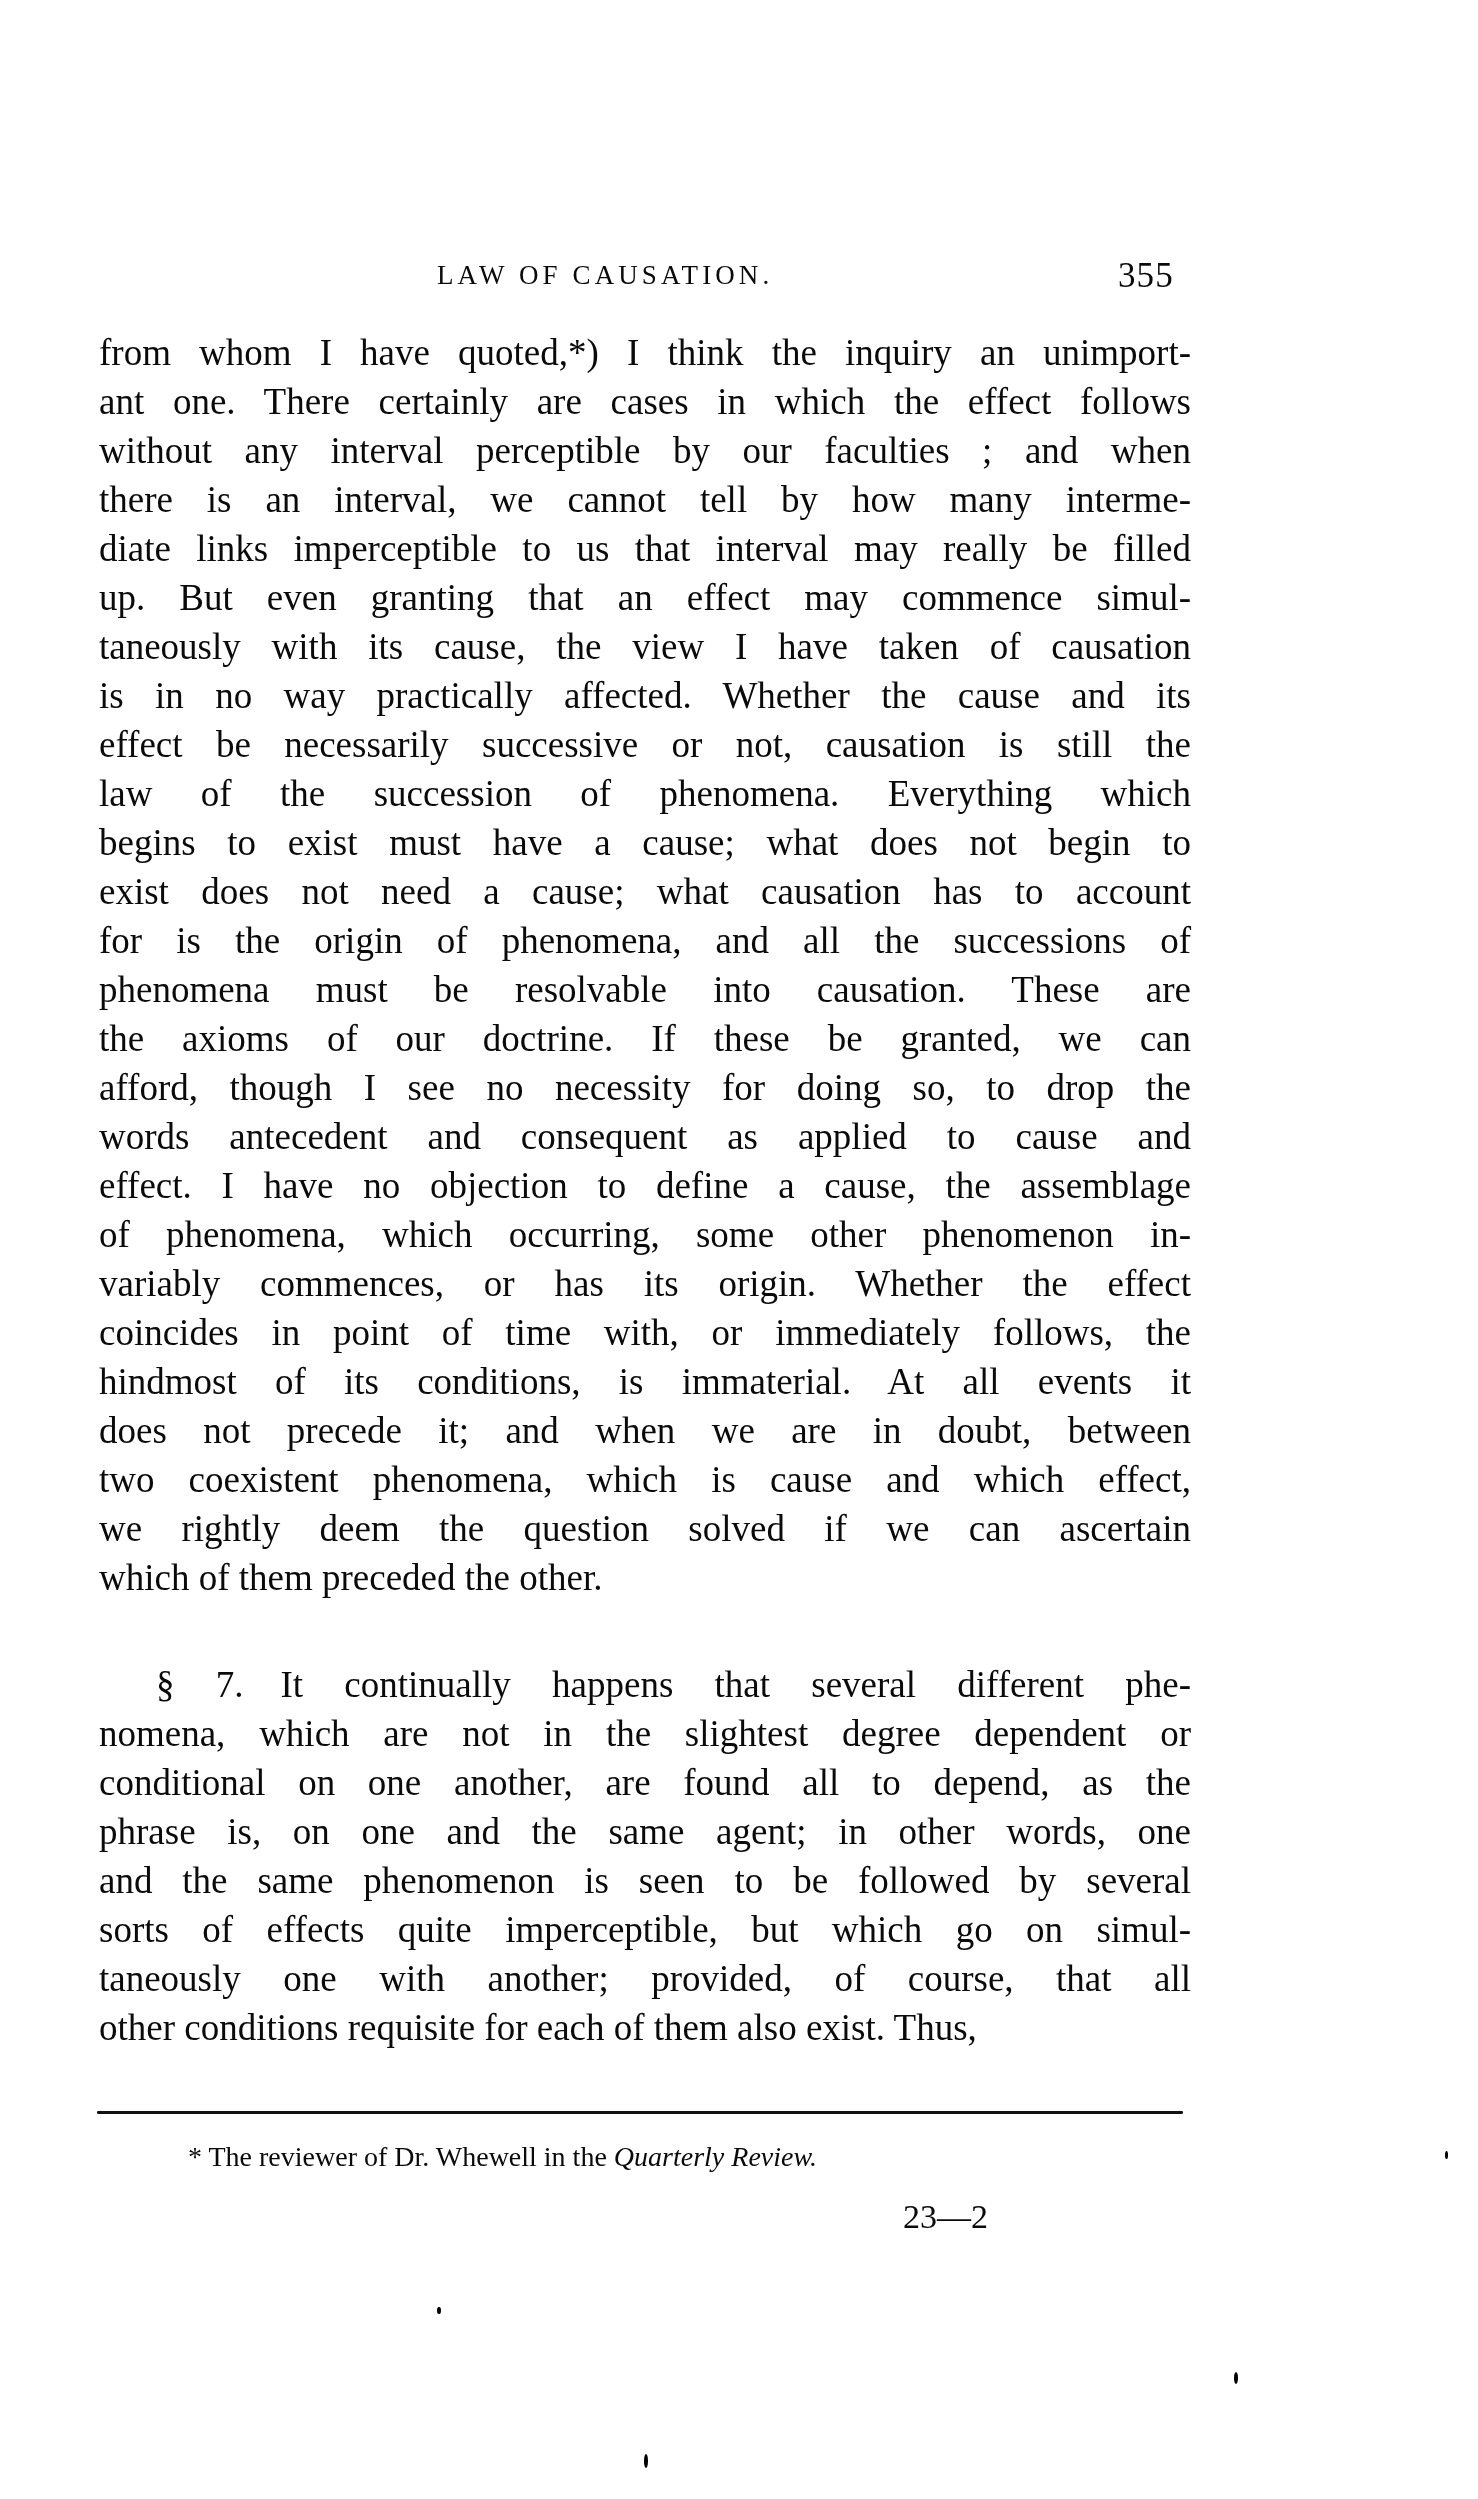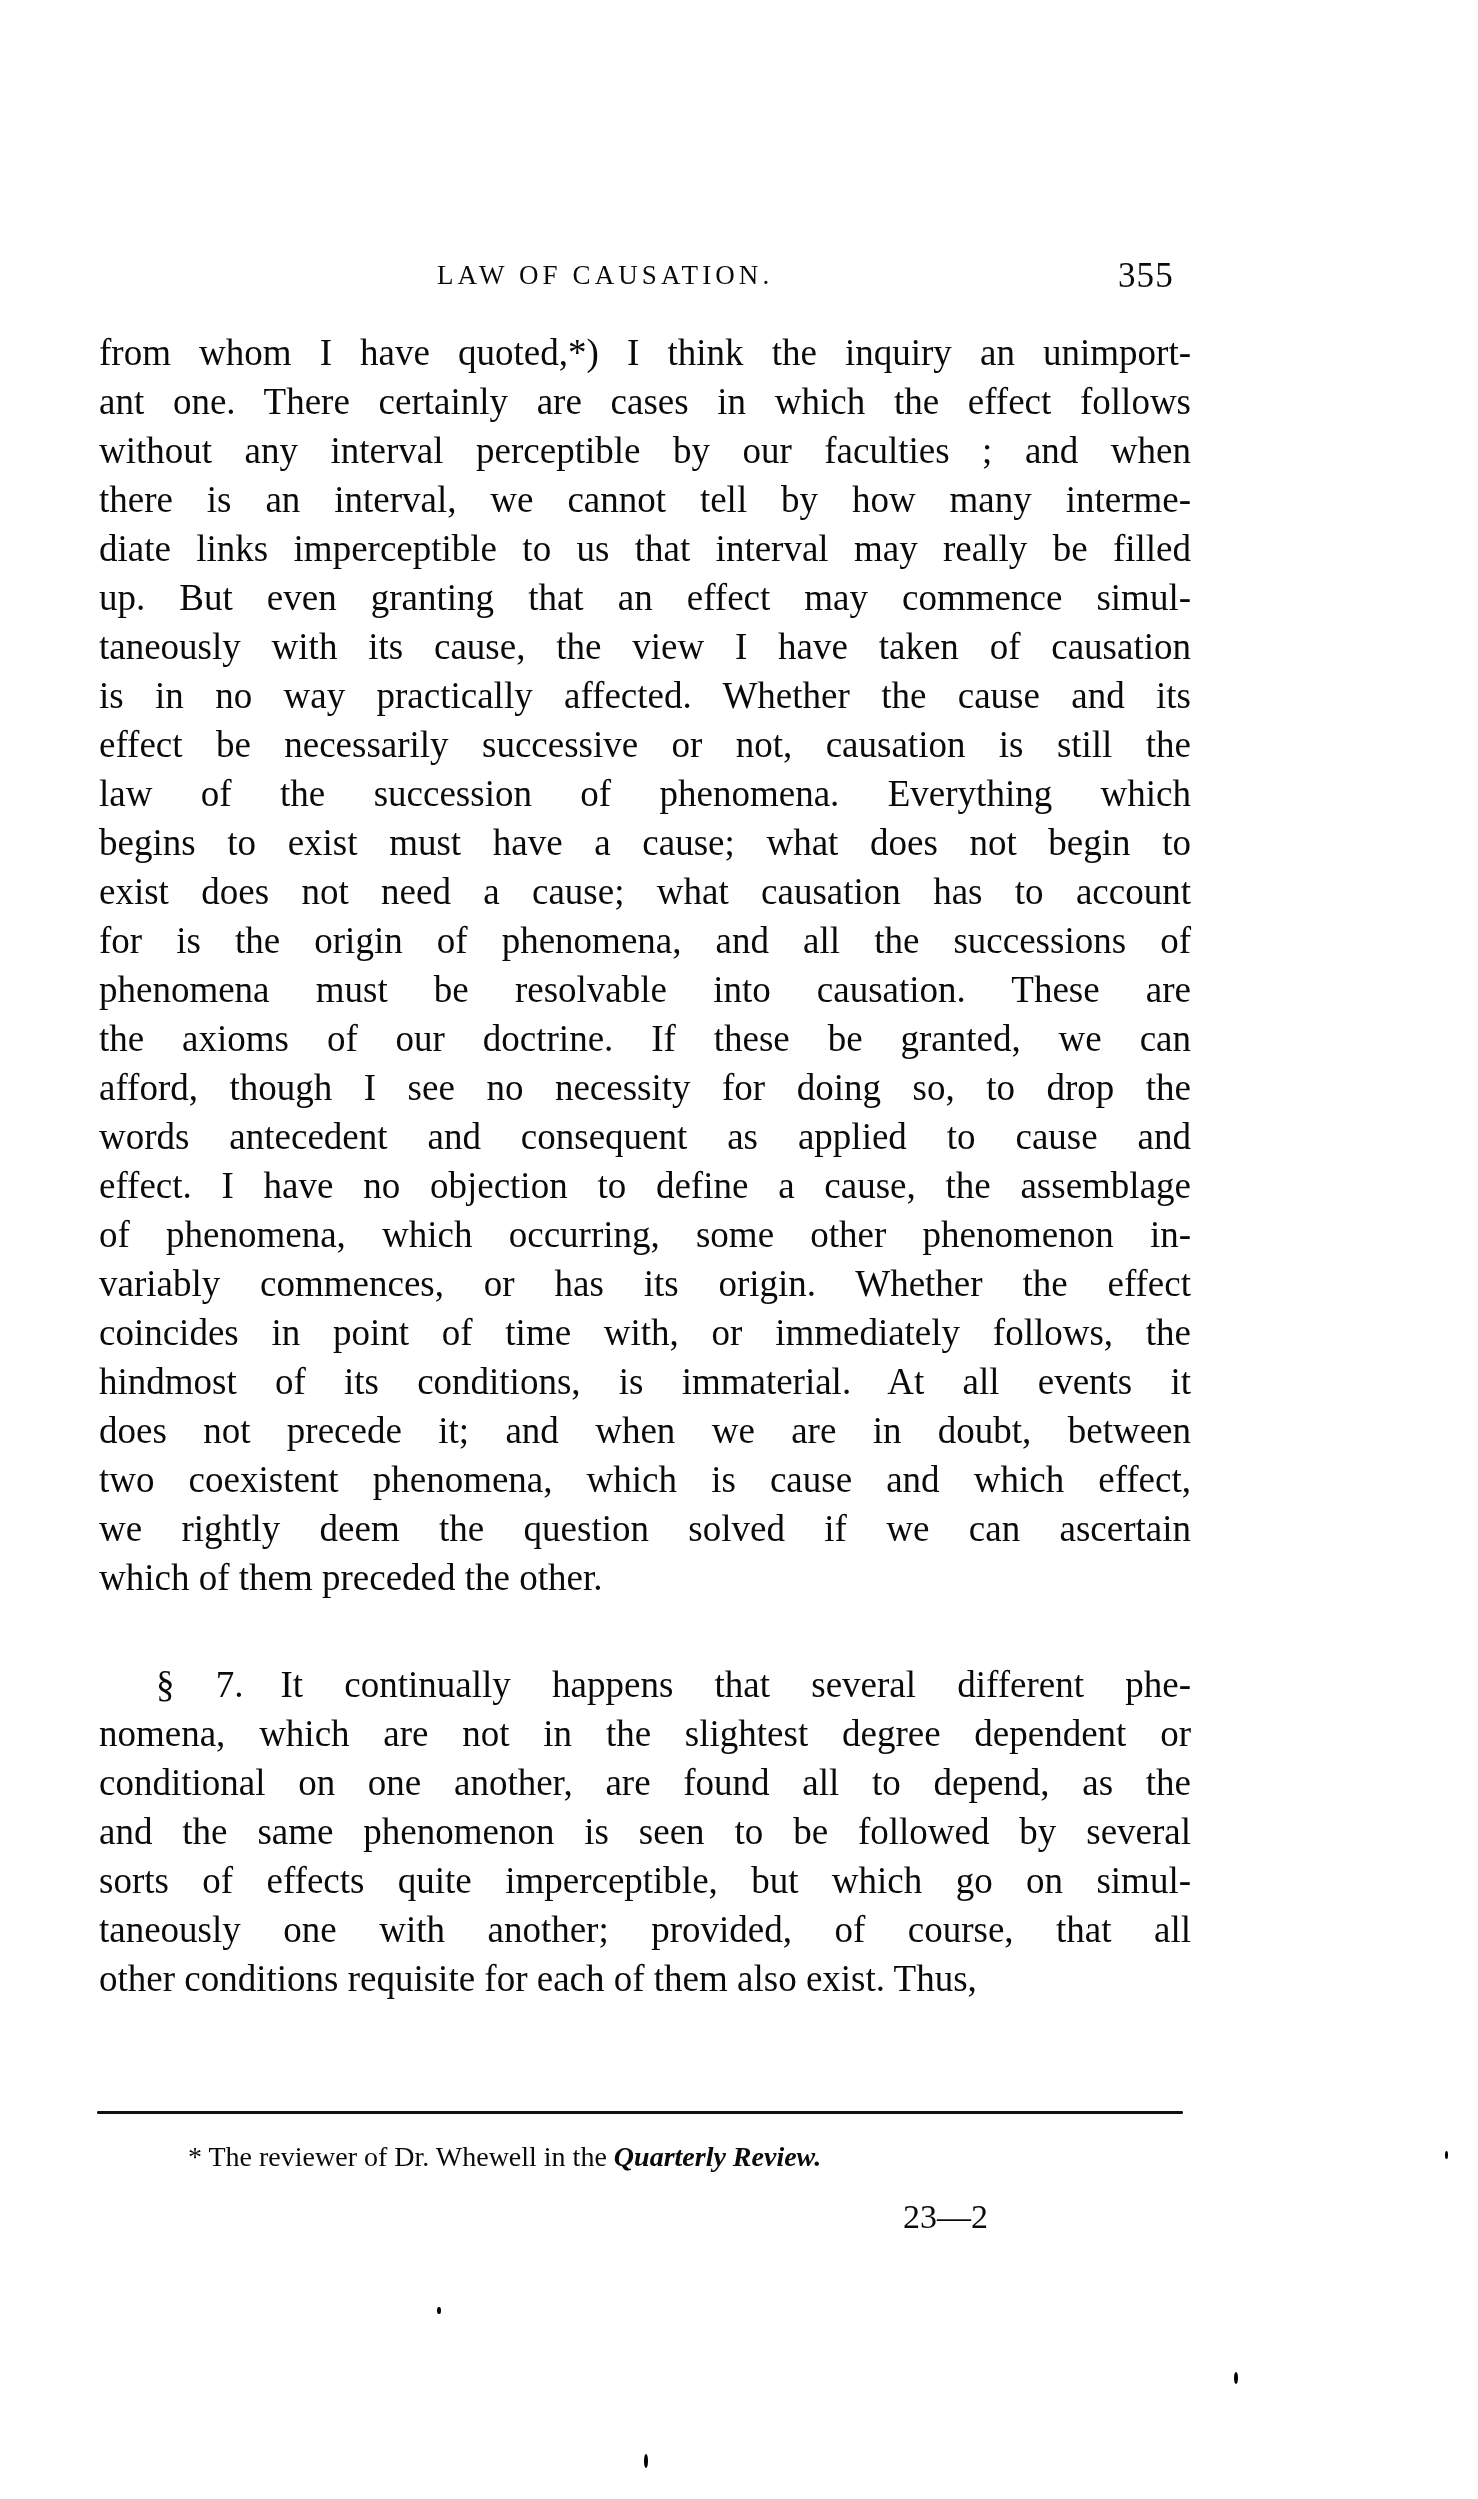--- a/index.html
+++ b/index.html
@@ -12,21 +12,21 @@
   .page-number { position: absolute; right: 16px; top: 0; font-size: 35px; line-height: 41px; letter-spacing: 1.2px; }
 
   .body-text { position: absolute; left: 99px; top: 328px; width: 1092px; }
   .line { display: block; height: 49px; font-size: 37px; line-height: 49px; white-space: nowrap; text-align: justify; text-align-last: justify; }
   .line.last { text-align-last: left; }
   .para-gap { height: 58px; }
   .indent { padding-left: 57px; }
 
   .footnote-rule { position: absolute; left: 97px; top: 2111px; width: 1086px; height: 3px; background: #111; border-radius: 1.2px; }
   .footnote { position: absolute; left: 188px; top: 2138px; font-size: 28px; line-height: 38px; white-space: nowrap; }
-  .footnote em { font-style: italic; font-weight: bold; }
+  .footnote em { font-style: italic; }
   .signature { position: absolute; left: 903px; top: 2190px; font-size: 34px; line-height: 53px; white-space: nowrap; }
 
   .speck { position: absolute; background: #000; border-radius: 50%; }
 </style>
 </head>
 <body>
 
 <div class="page serif">
 
   <div class="running-head">
@@ -61,20 +61,21 @@
         <span class="line">does not precede it; and when we are in doubt, between</span>
         <span class="line">two coexistent phenomena, which is cause and which effect,</span>
         <span class="line">we rightly deem the question solved if we can ascertain</span>
         <span class="line last">which of them preceded the other.</span>
       </div>
       <div class="para-gap"></div>
       <div class="paragraph">
         <span class="line indent"><span>§ 7.</span> <span>It continually happens that several different phe-</span></span>
         <span class="line">nomena, which are not in the slightest degree dependent or</span>
         <span class="line">conditional on one another, are found all to depend, as the</span>
+        <span class="line">phrase is, on one and the same agent; in other words, one</span>
         <span class="line">and the same phenomenon is seen to be followed by several</span>
         <span class="line">sorts of effects quite imperceptible, but which go on simul-</span>
         <span class="line">taneously one with another; provided, of course, that all</span>
         <span class="line last">other conditions requisite for each of them also exist.  Thus,</span>
       </div>
     </div>
 
   <div class="footnote-rule"></div>
 
   <div class="footnote">

